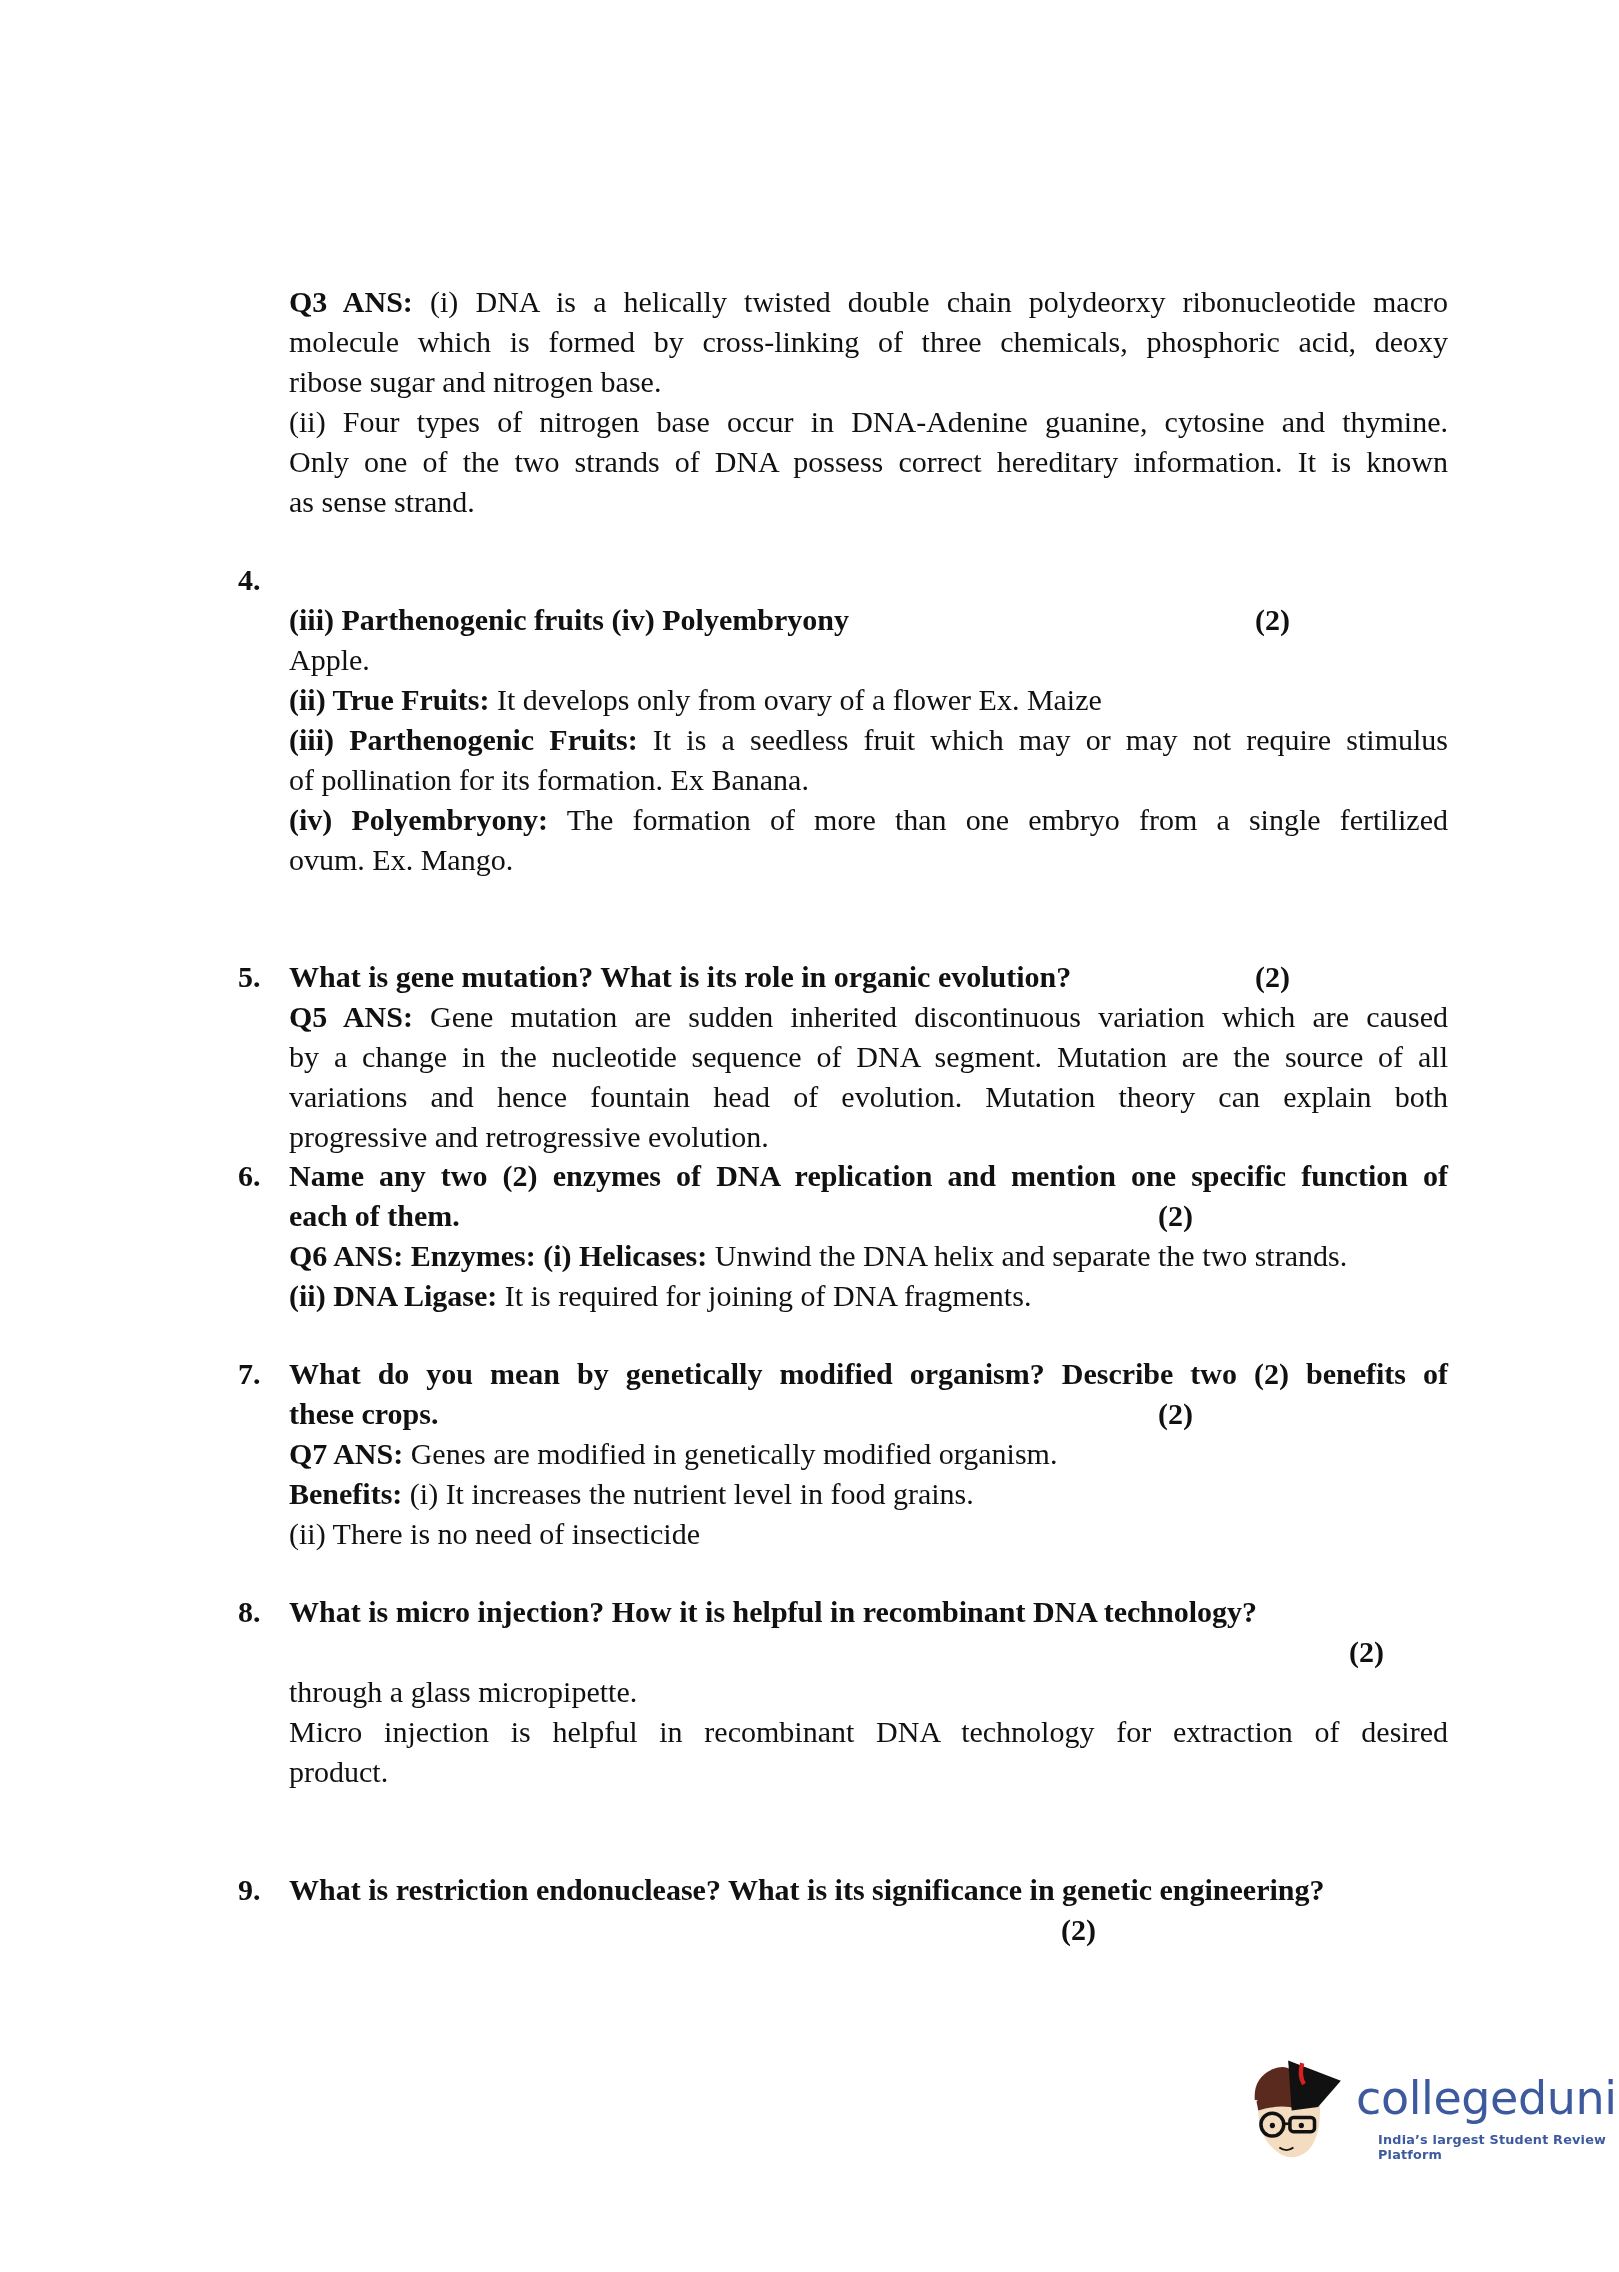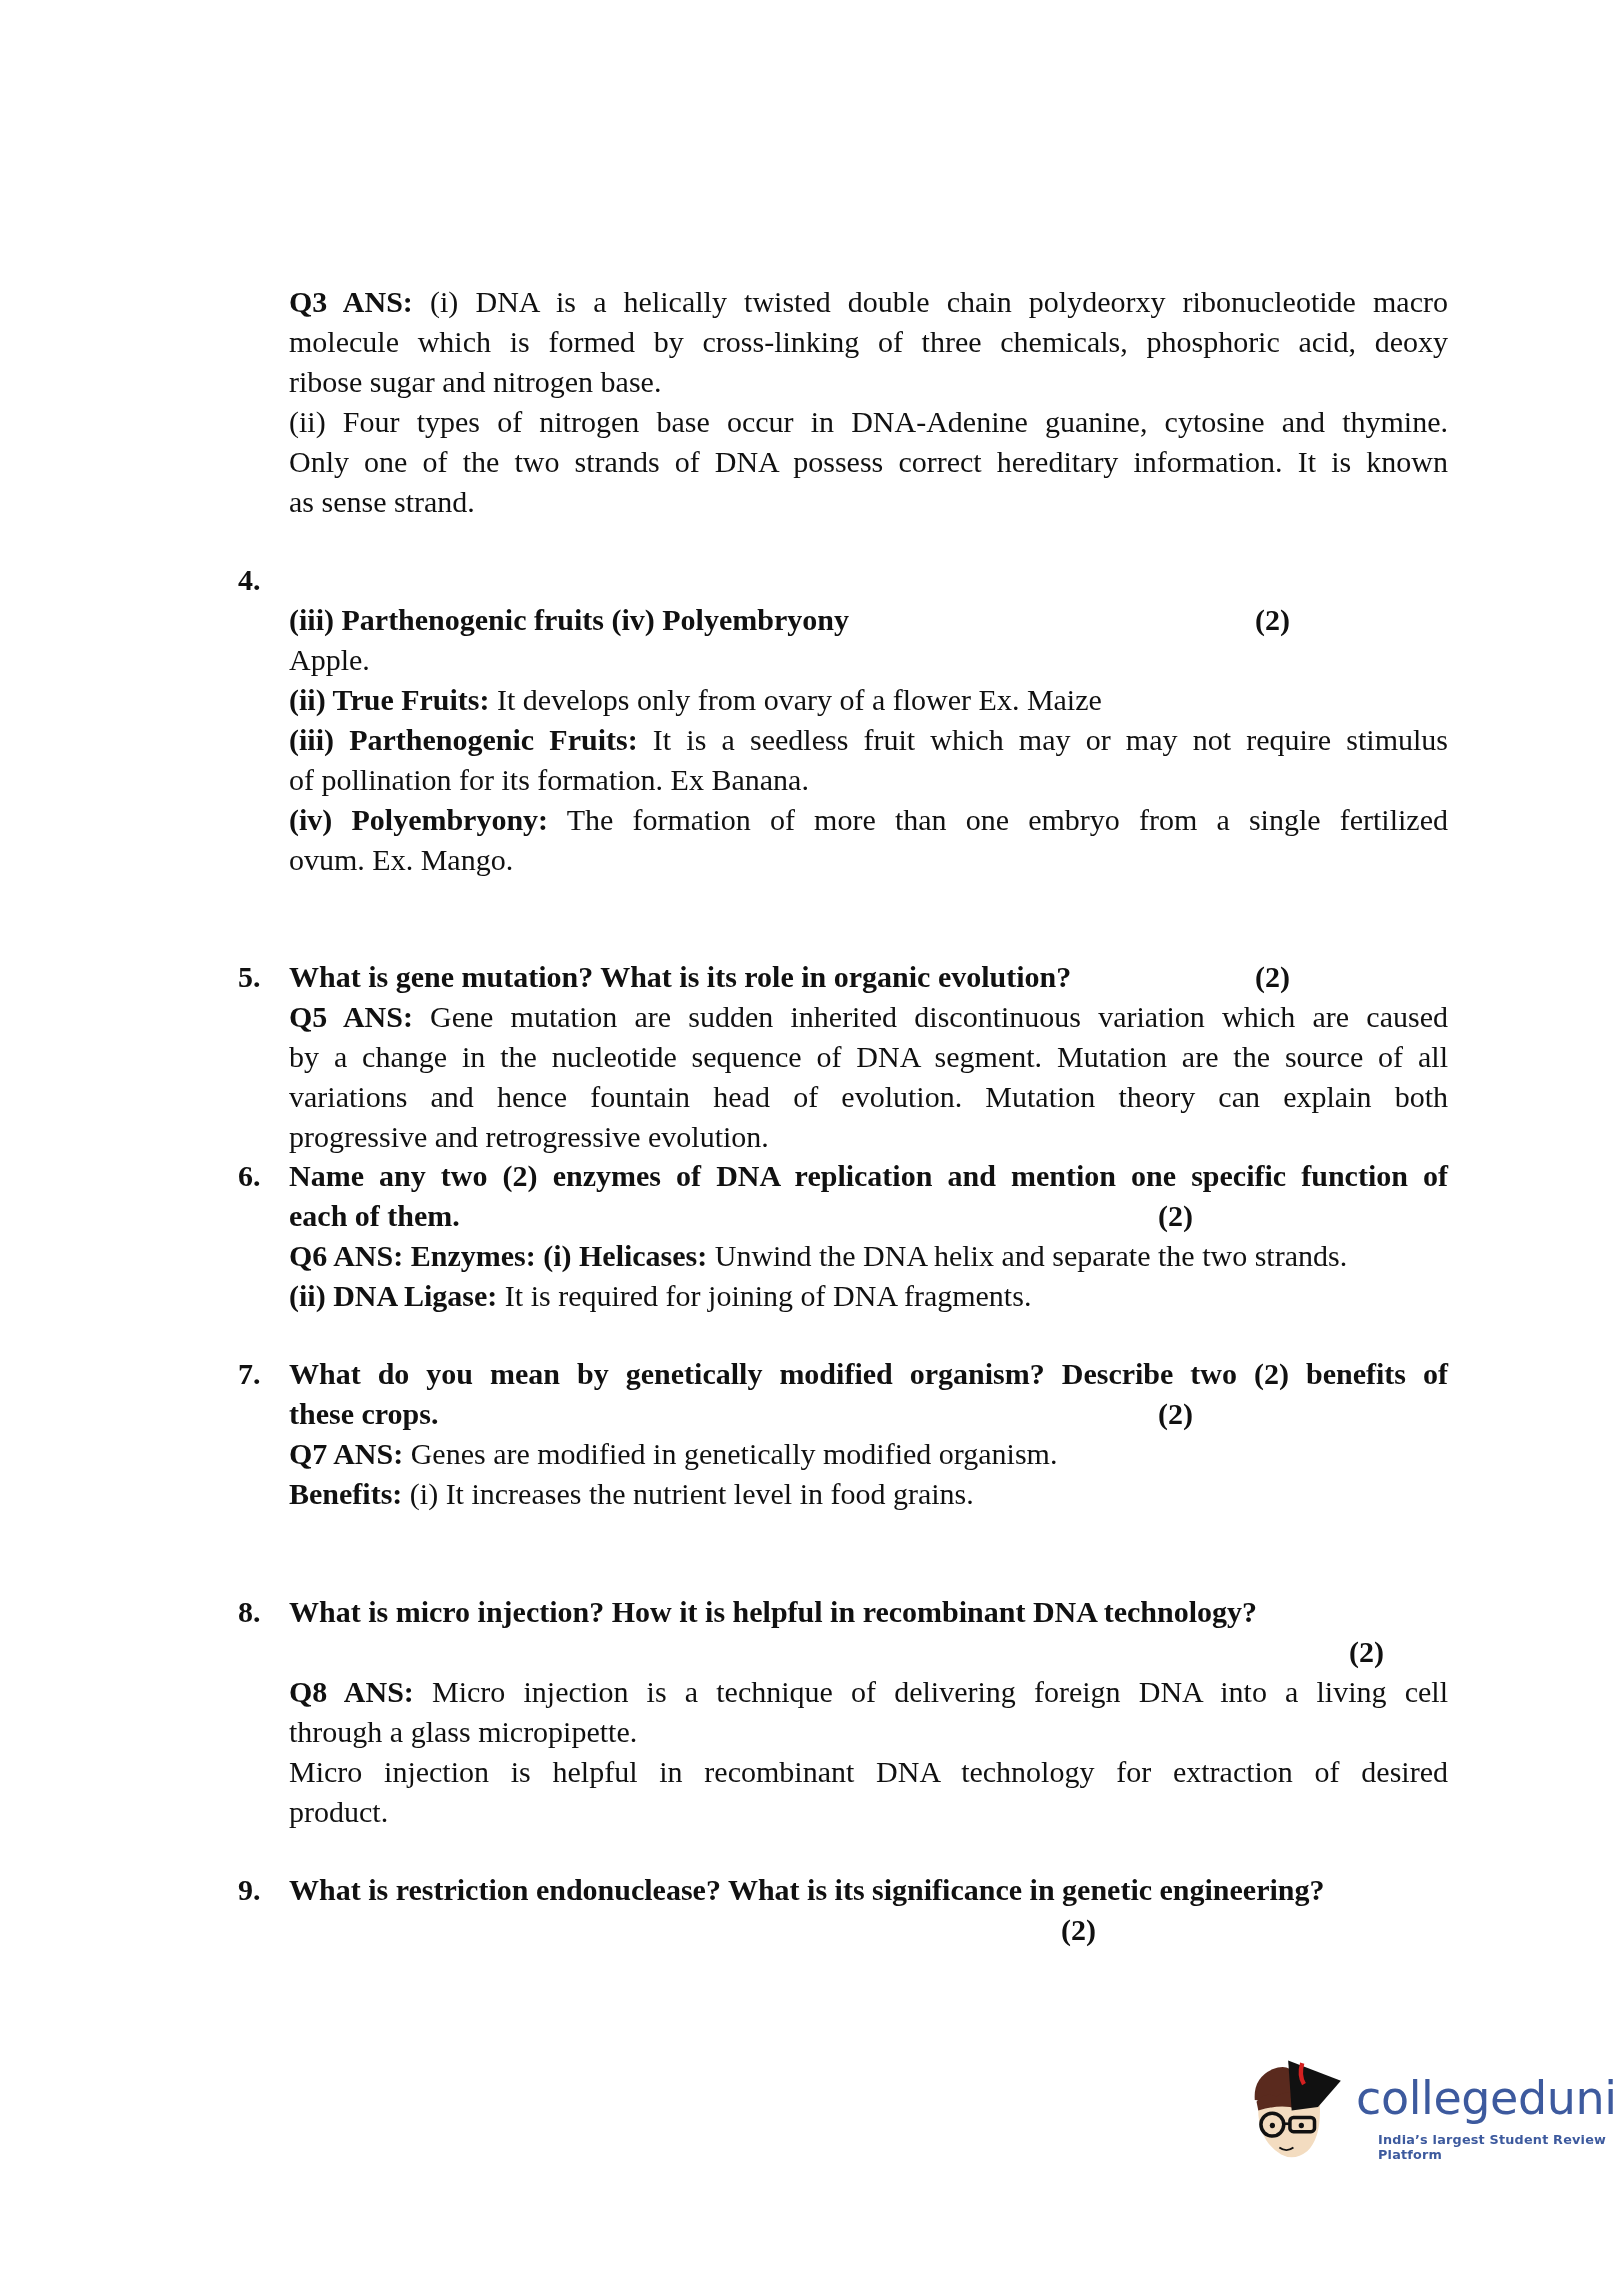--- a/index.html
+++ b/index.html
@@ -58,28 +58,28 @@
     <div class="line b"><span>each of them.</span><span class="mark" style="left:869px;">(2)</span></div>
     <div class="line"><span class="b">Q6 ANS: Enzymes: (i) Helicases:</span><span> Unwind the DNA helix and separate the two strands.</span></div>
     <div class="line"><span class="b">(ii) DNA Ligase:</span><span> It is required for joining of DNA fragments.</span></div>
   </div>
 
   <div class="block" style="top:1354px;">
     <div class="line just b"><span class="num">7.</span><span>What do you mean by genetically modified organism? Describe two (2) benefits of</span></div>
     <div class="line b"><span>these crops.</span><span class="mark" style="left:869px;">(2)</span></div>
     <div class="line"><span class="b">Q7 ANS:</span><span> Genes are modified in genetically modified organism.</span></div>
     <div class="line"><span class="b">Benefits:</span><span> (i) It increases the nutrient level in food grains.</span></div>
+    <div class="line">(ii) There is no need of insecticide</div>
   </div>
 
   <div class="block" style="top:1592px;">
     <div class="line b"><span class="num">8.</span><span>What is micro injection? How it is helpful in recombinant DNA technology?</span></div>
     <div class="line b">
         <span class="mark" style="left:1060px;">(2)</span>
       </div>
-    <div class="line just"><span class="b">Q8 ANS:</span><span> Micro injection is a technique of delivering foreign DNA into a living cell</span></div>
     <div class="line">through a glass micropipette.</div>
     <div class="line just">Micro injection is helpful in recombinant DNA technology for extraction of desired</div>
     <div class="line">product.</div>
   </div>
 
   <div class="block" style="top:1870px;">
     <div class="line b"><span class="num">9.</span><span>What is restriction endonuclease? What is its significance in genetic engineering?</span></div>
     <div class="line b">
         <span class="mark" style="left:772px;">(2)</span>
       </div>

